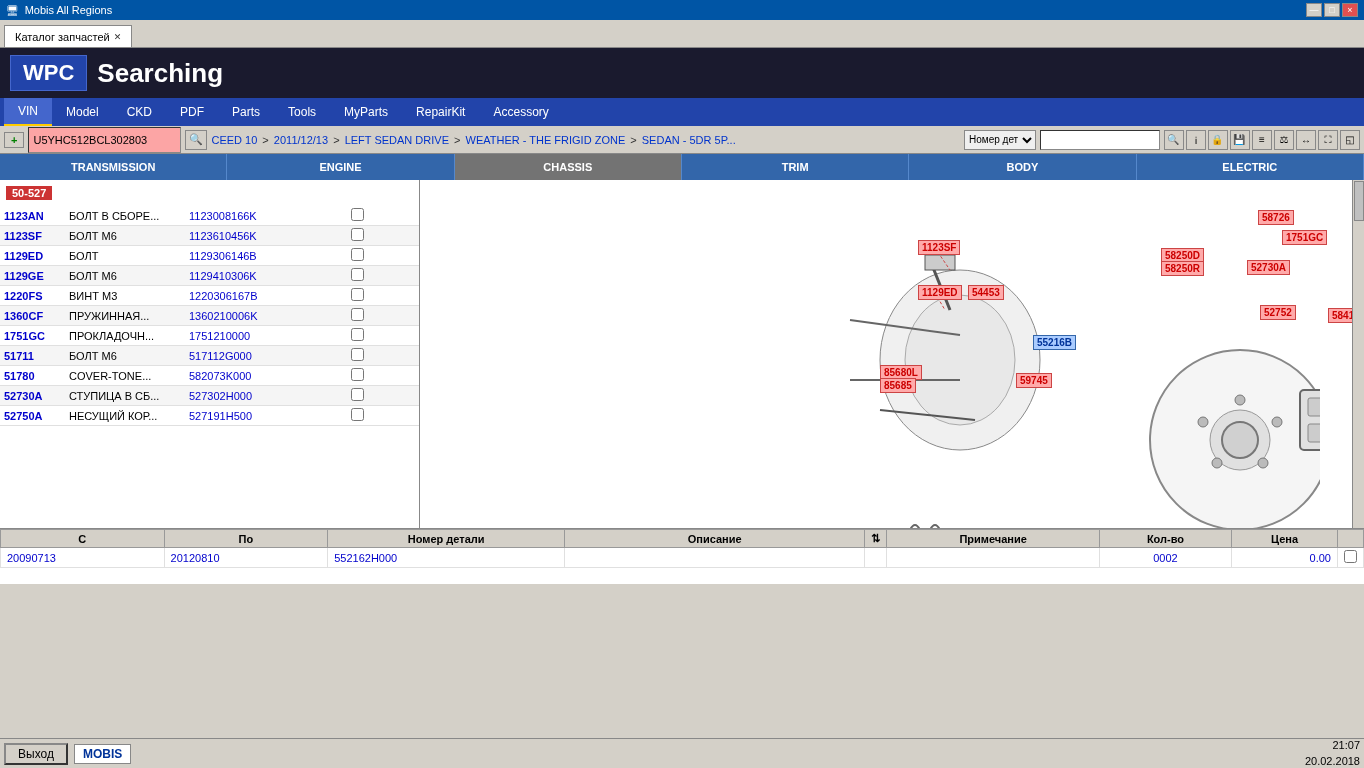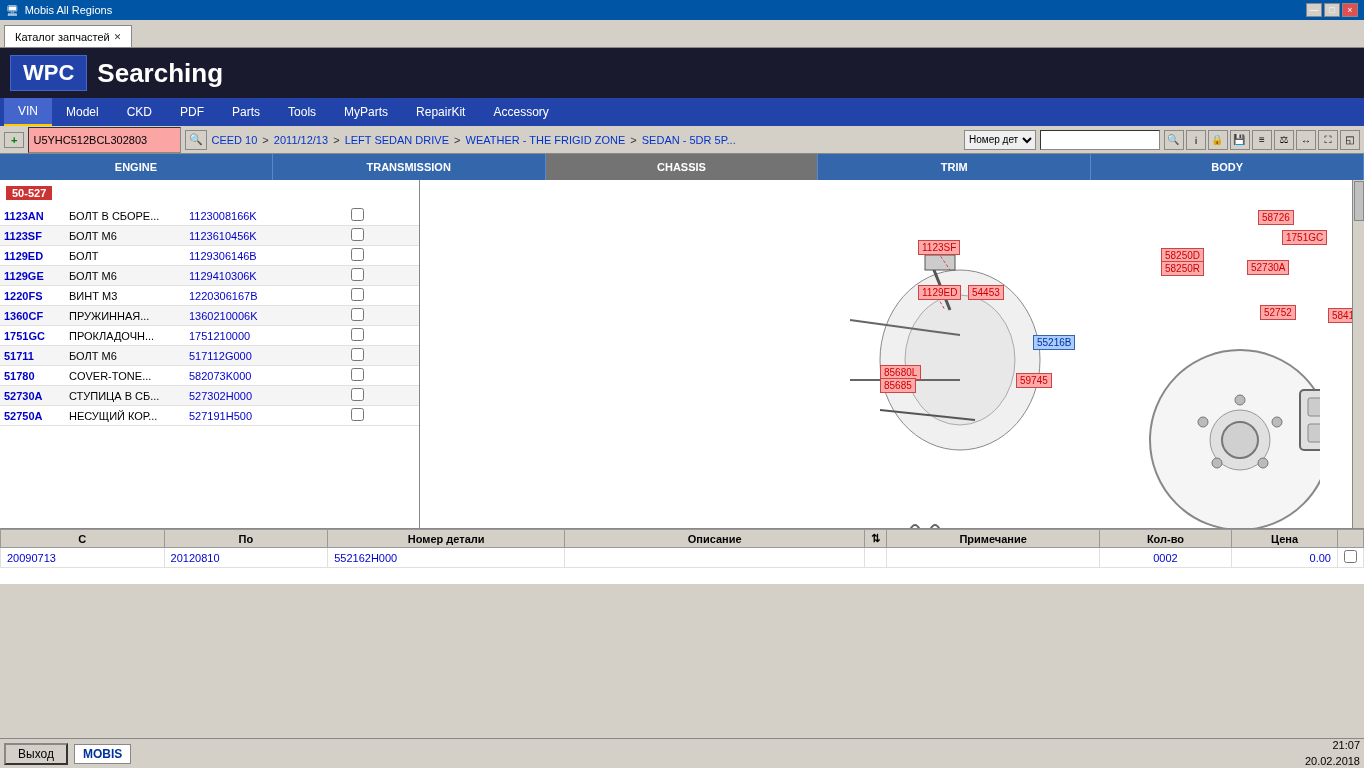--- a/index.html
+++ b/index.html
@@ -231,21 +231,21 @@
       position: relative;
       width: 900px;
       height: 400px;
     }
 
     
     .part-label {
       position: absolute;
       padding: 1px 3px;
       font-size: 10px;
-      font-weight: normal;
+      font-weight: bold;
       border: 1px solid;
       cursor: pointer;
       white-space: nowrap;
     }
     .part-label.pink { background: #ffaaaa; border-color: #cc4444; color: #cc0000; }
     .part-label.blue { background: #aaccff; border-color: #3366aa; color: #003399; }
 
     
     .detail-panel {
       background: white;
@@ -385,25 +385,26 @@
     <div class="tool-icon">💾</div>
     <div class="tool-icon">≡</div>
     <div class="tool-icon">⚖</div>
     <div class="tool-icon">↔</div>
     <div class="tool-icon">⛶</div>
     <div class="tool-icon">◱</div>
   </div>
 </div>
 
 <div class="category-bar">
+  <div class="cat-tab">TRANSMISSION</div>
   <div class="cat-tab">ENGINE</div>
-  <div class="cat-tab">TRANSMISSION</div>
   <div class="cat-tab active">CHASSIS</div>
   <div class="cat-tab">TRIM</div>
   <div class="cat-tab">BODY</div>
+  <div class="cat-tab">ELECTRIC</div>
 </div>
 
 <div class="main-content" style="height: 348px;">
 
   <div class="parts-list">
     <div style="padding:3px;">
       <span class="parts-badge">50-527</span>
     </div>
     <div class="parts-scroll">
       <table class="parts-table">

